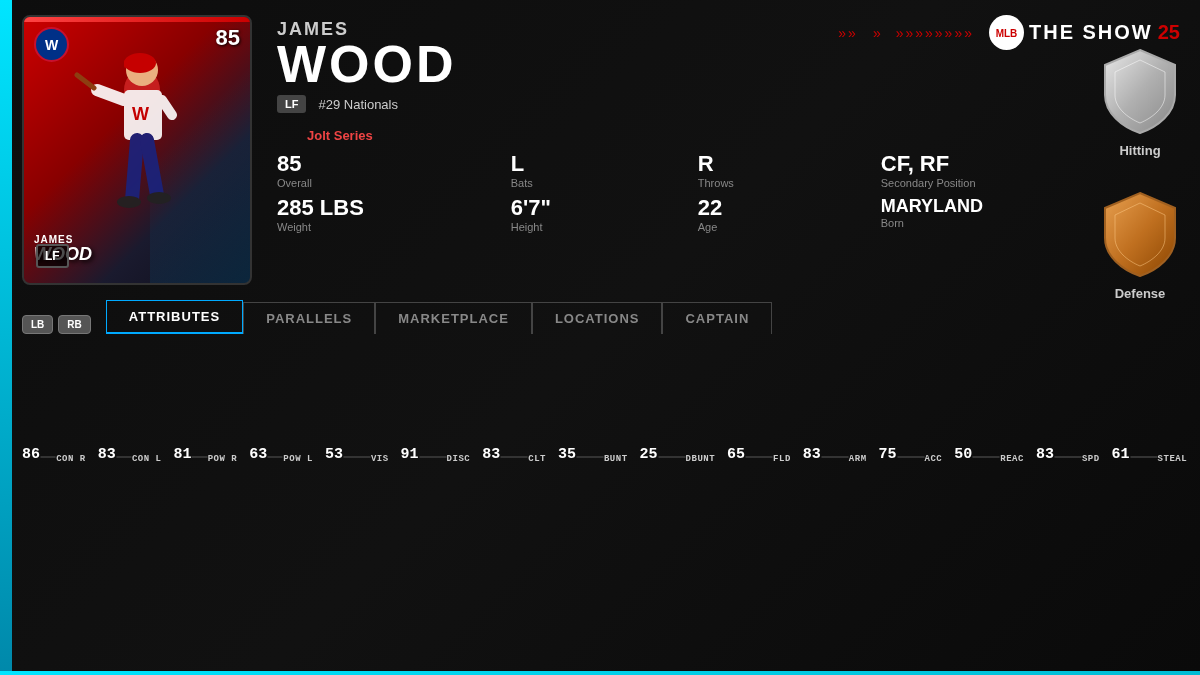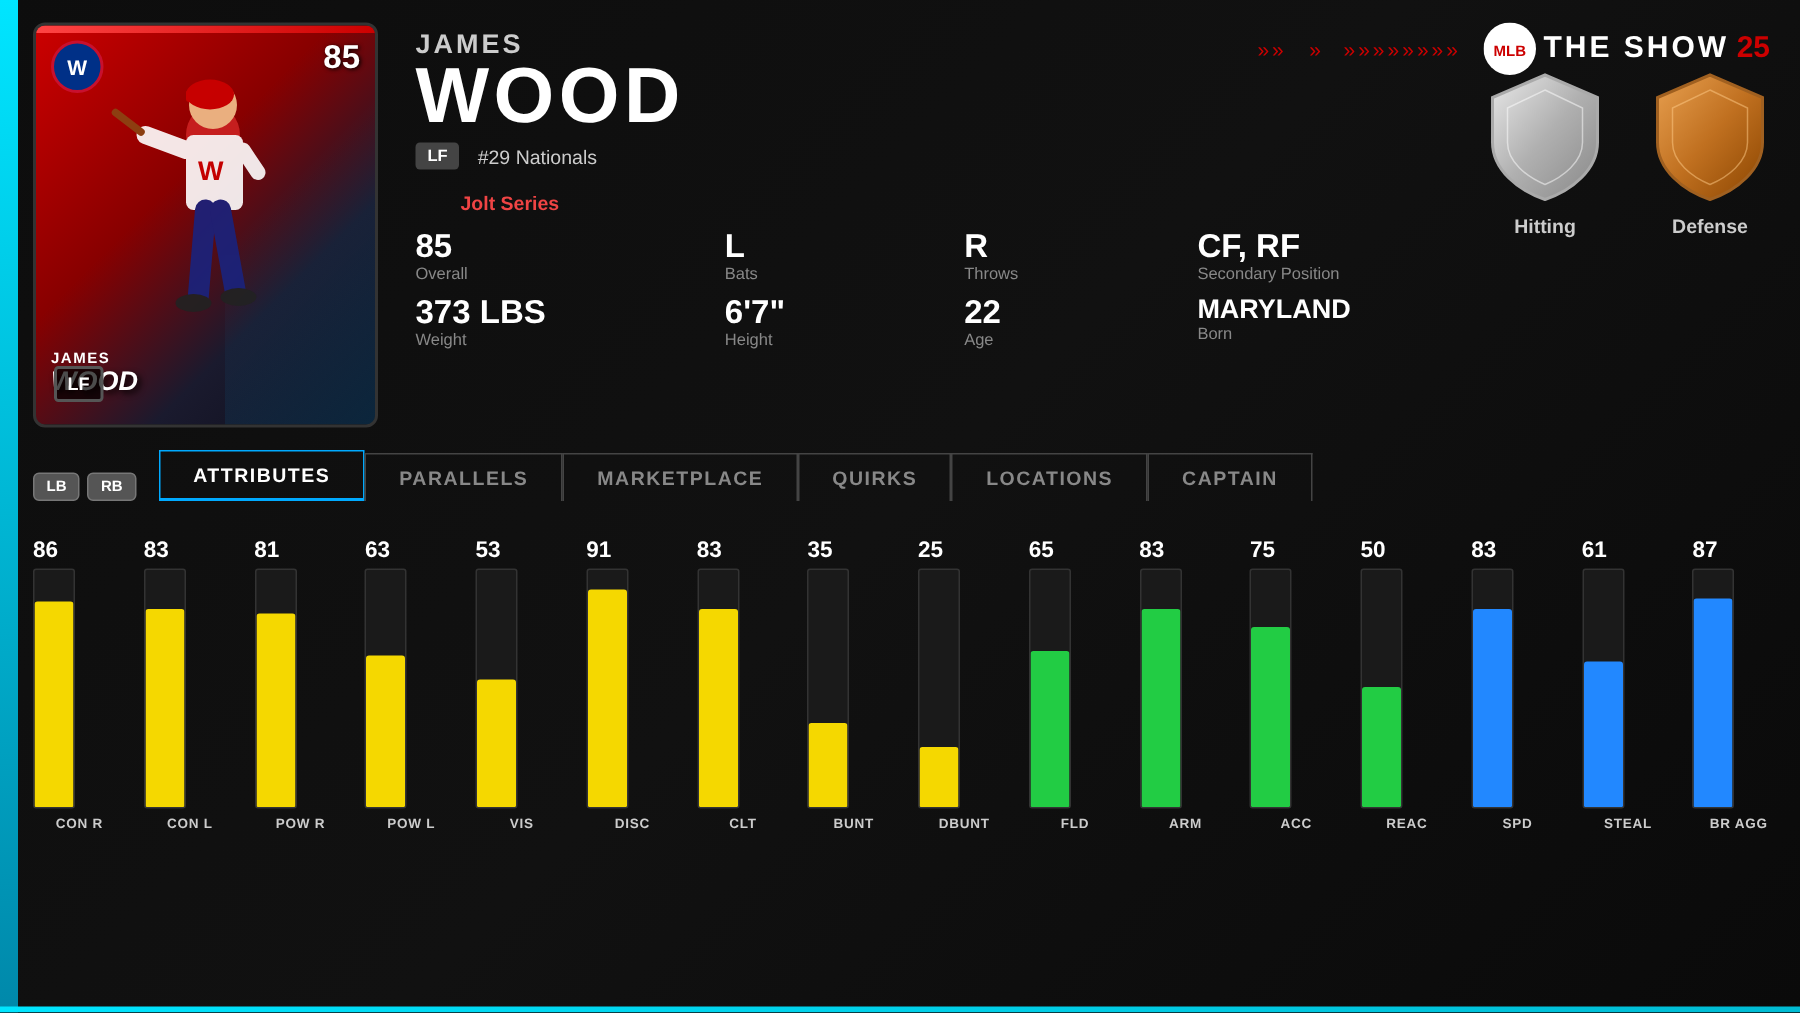--- a/index.html
+++ b/index.html
@@ -231,20 +231,21 @@
       margin-top: 2px;
     }
 
     
     .badges-section {
       display: flex;
       gap: 30px;
       align-items: center;
       margin-left: auto;
       padding-top: 30px;
+      flex-direction: column;
     }
 
     .badge-item {
       display: flex;
       flex-direction: column;
       align-items: center;
       gap: 8px;
     }
 
     .shield-silver {
@@ -321,23 +322,25 @@
       display: flex;
       gap: 12px;
       align-items: flex-end;
       height: 220px;
       padding-bottom: 25px;
       position: relative;
     }
 
     .bar-item {
       display: flex;
-      flex-direction: column;
+      flex-direction: row;
+      align-items: center;
       flex: 1;
       height: 100%;
+      font-family: Liberation Mono, monospace;
     }
 
     .bar-value {
       color: #fff;
       font-size: 15px;
       font-weight: 900;
       margin-bottom: 5px;
       line-height: 1;
     }
 
@@ -493,21 +496,21 @@
         </div>
         <div class="stat-item">
           <span class="stat-value">R</span>
           <span class="stat-label">Throws</span>
         </div>
         <div class="stat-item">
           <span class="stat-value">CF, RF</span>
           <span class="stat-label">Secondary Position</span>
         </div>
         <div class="stat-item">
-          <span class="stat-value">373 LBS</span>
+          <span class="stat-value">285 LBS</span>
           <span class="stat-label">Weight</span>
         </div>
         <div class="stat-item">
           <span class="stat-value">6'7"</span>
           <span class="stat-label">Height</span>
         </div>
         <div class="stat-item">
           <span class="stat-value">22</span>
           <span class="stat-label">Age</span>
         </div>
@@ -551,21 +554,20 @@
   </div>
 
   <div class="nav-tabs">
     <div class="nav-bumpers">
       <span class="bumper">LB</span>
       <span class="bumper">RB</span>
     </div>
     <div class="tab active">ATTRIBUTES</div>
     <div class="tab">PARALLELS</div>
     <div class="tab">MARKETPLACE</div>
-    <div class="tab">QUIRKS</div>
     <div class="tab">LOCATIONS</div>
     <div class="tab">CAPTAIN</div>
   </div>
 
   <div class="attributes-section">
     <div class="bars-container" id="bars-container">
     <div class="bar-item">
           <div class="bar-value">86</div>
           <div class="bar-track">
             <div class="bar-fill" style="height: 86.8687%;"></div>

